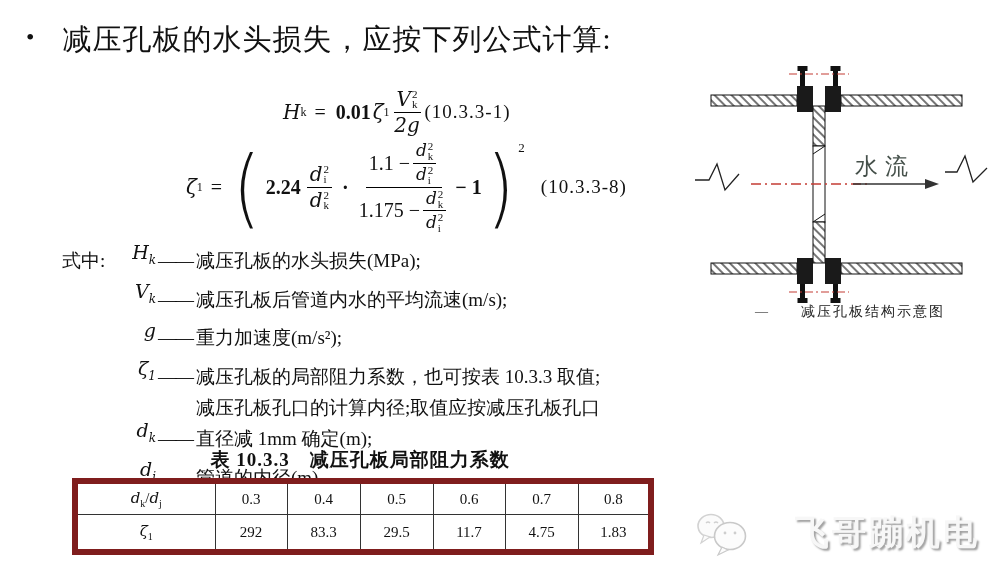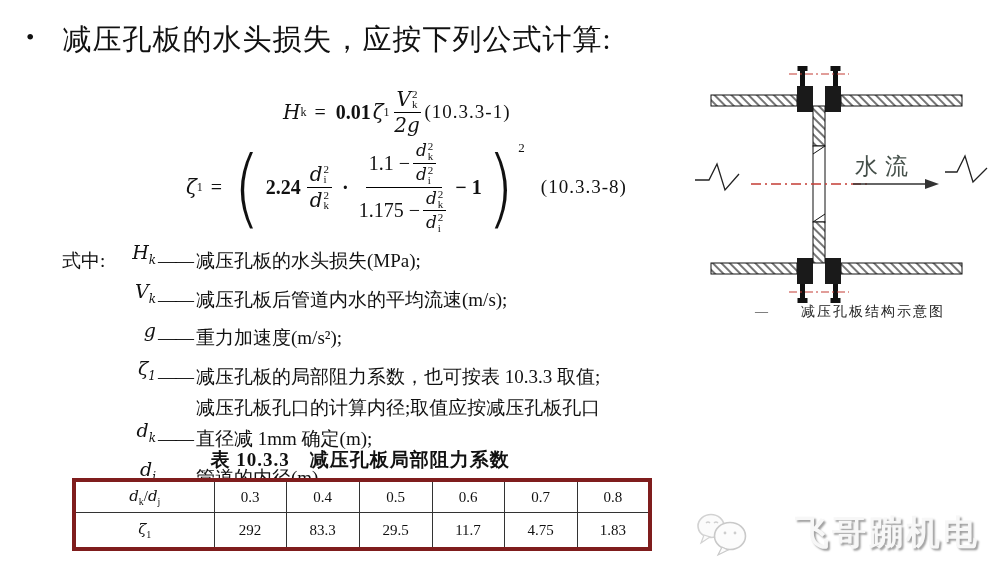--- a/index.html
+++ b/index.html
@@ -33,21 +33,21 @@
   .def-lead{width:48px;flex:none;}
   .def-sym{width:46px;flex:none;text-align:right;font-style:italic;font-family:"DejaVu Serif",serif;}
   .def-sym sub{font-size:12px;font-style:italic;}
   .def-dash{flex:none;letter-spacing:-2px;margin:0 4px 0 2px;white-space:nowrap;}
   .def-text{white-space:nowrap;}
   .def-text .tline{display:block;}
   
   .tbl-title{position:absolute;left:80px;top:447px;width:560px;text-align:center;font-weight:bold;font-size:19px;letter-spacing:1px;}
   table.coef{position:absolute;left:72px;top:478px;border-collapse:collapse;table-layout:fixed;width:576px;background:#fff;}
   table.coef td{border:1px solid #333;text-align:center;font-size:15px;padding:0;}
-  table.coef{border:4px solid #7f1d1d;}
+  table.coef{border:6px solid #7f1d1d;}
   table.coef tr:first-child td{height:30px;}
   table.coef tr:last-child td{height:34px;}
   .cell-var{font-style:italic;font-family:"DejaVu Serif",serif;}
   table.coef sub{font-size:10px;}
   
   .diagram{position:absolute;left:693px;top:58px;}
   
   .watermark{position:absolute;right:16px;bottom:14px;display:flex;align-items:center;}
   .wm-text{
     font-family:"Liberation Sans","DejaVu Sans",sans-serif;font-weight:bold;font-size:34px;letter-spacing:3px;

